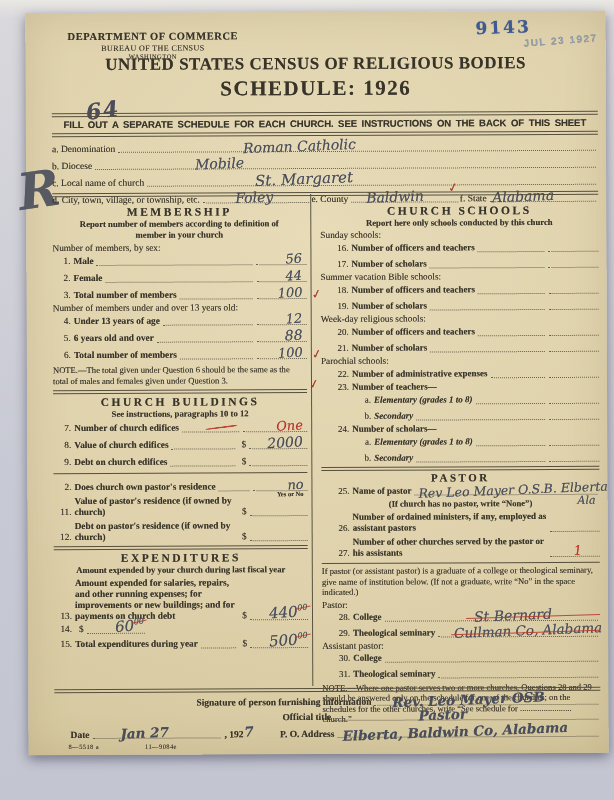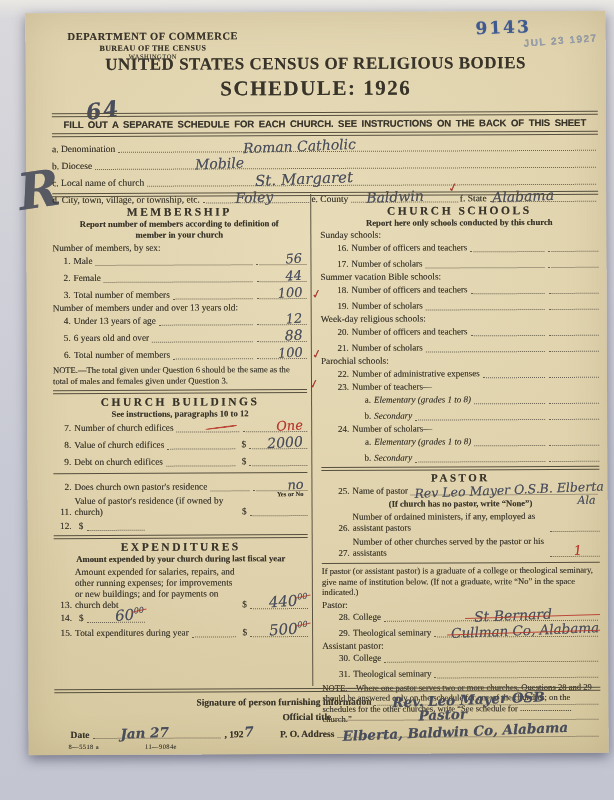--- a/index.html
+++ b/index.html
@@ -9,21 +9,21 @@
   .paper { position:absolute; left:27px; top:12px; width:580px; height:742px;
            background:
              radial-gradient(ellipse 120% 90% at 50% 30%, #e7dbb8 0%, #ded1ab 55%, #d2c499 100%);
            box-shadow:0 4px 12px rgba(35,35,60,.5), inset 0 0 40px rgba(120,100,60,.18);
            transform:rotate(-0.25deg); color:#39342a; }
   .printed { text-shadow:0 0 .3px rgba(57,52,42,.55); }
 
   
   .dept { position:absolute; left:42px; top:18px; text-align:center; line-height:1.2; }
   .dept .l1 { font-size:10.5px; font-weight:bold; letter-spacing:.6px; }
-  .dept .l2 { font-size:8px; font-weight:bold; letter-spacing:.4px; }
+  .dept .l2 { font-size:8px; font-weight:normal; letter-spacing:.4px; }
   .dept .l3 { font-size:6.5px; letter-spacing:.5px; }
   .stamp-num { position:absolute; left:450px; top:6px; color:#33518f;
                font:bold 17px "DejaVu Serif",serif; letter-spacing:2px;
                transform:rotate(-2deg); opacity:.92; text-shadow:0 0 1px rgba(51,81,143,.6); }
   .stamp-date { position:absolute; left:498px; top:24px; color:#8f9ab0;
                 font:bold 10px "Liberation Sans",sans-serif; letter-spacing:1.5px;
                 transform:rotate(-4deg); opacity:.9; }
   .title   { position:absolute; left:0; right:0; top:42px; text-align:center;
              font-weight:bold; font-size:17px; letter-spacing:.5px; }
   .schedule{ position:absolute; left:0; right:0; top:64px; text-align:center;
@@ -57,21 +57,21 @@
   .colR { position:absolute; left:294px; top:186px; width:278px; }
 
   .sechead { text-align:center; font-weight:bold; font-size:11.5px; letter-spacing:2.5px; height:13px; line-height:13px; }
   .subhead { text-align:center; font-weight:bold; font-size:8.7px; line-height:11px; }
   .group   { font-size:9.3px; height:11px; line-height:11px; }
   .qrow { display:flex; align-items:flex-end; font-size:9.3px; line-height:11px; position:relative; }
   .colR .qrow { font-size:9px; }
   .qn { width:18px; text-align:right; padding-right:3px; flex:none; }
   .colR .qn { width:28px; }
   .colR .qn.sub { width:50px; }
-  .ql { white-space:nowrap; }
+  .ql { white-space:nowrap;font-weight:bold; }
   .qrow.multi .ql { flex:1; white-space:normal; }
   .vcol { width:50px; flex:none; border-bottom:1.2px dotted #6a6250; margin:0 0 1px 2px; height:9px; position:relative; }
   .vcol.money { width:58px; }
   .dol { margin:0 1px 0 4px; flex:none; }
   .vnum { position:absolute; right:4px; bottom:-1px; font-size:13px; transform:rotate(-3deg); }
   .caption { position:absolute; right:4px; bottom:-9px; font-size:6.5px; font-weight:bold;
              white-space:nowrap; color:#39342a; font-family:"Liberation Serif",serif; font-style:normal; }
   .note { font-size:8.6px; line-height:11px; position:relative; }
   .amt { position:absolute; right:0; bottom:-1px; font-size:15px; transform:rotate(-4deg); }
   .amt .cents { font-size:8px; vertical-align:super; position:relative; }
@@ -270,20 +270,21 @@
         </span>
       </div>
       <div class="qrow multi mt3">
         <span class="qn">11.</span>
         <span class="ql">Value of pastor's residence (if owned by church)</span>
         <span class="dol">$</span>
         <span class="vcol money"></span>
       </div>
       <div class="qrow multi mt3">
         <span class="qn">12.</span>
+        <span class="ql">Debt on pastor's residence (if owned by church)</span>
         <span class="dol">$</span>
         <span class="vcol money"></span>
       </div>
 
       <div class="rule2 mt3"></div>
 
       <div class="sechead mt2">EXPENDITURES</div>
       <div class="subhead">Amount expended by your church during last fiscal year</div>
 
       <div class="qrow multi mt2">

